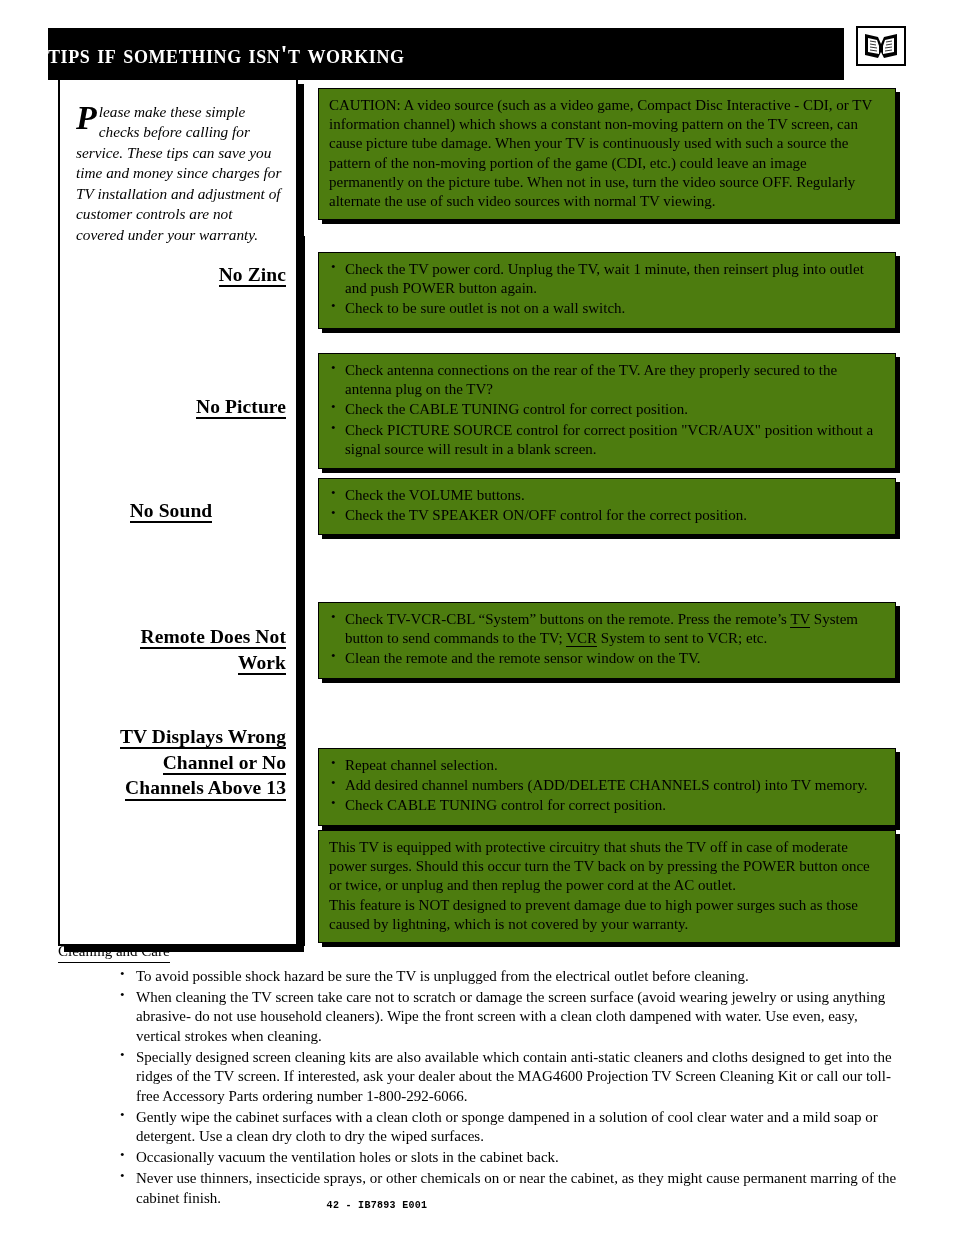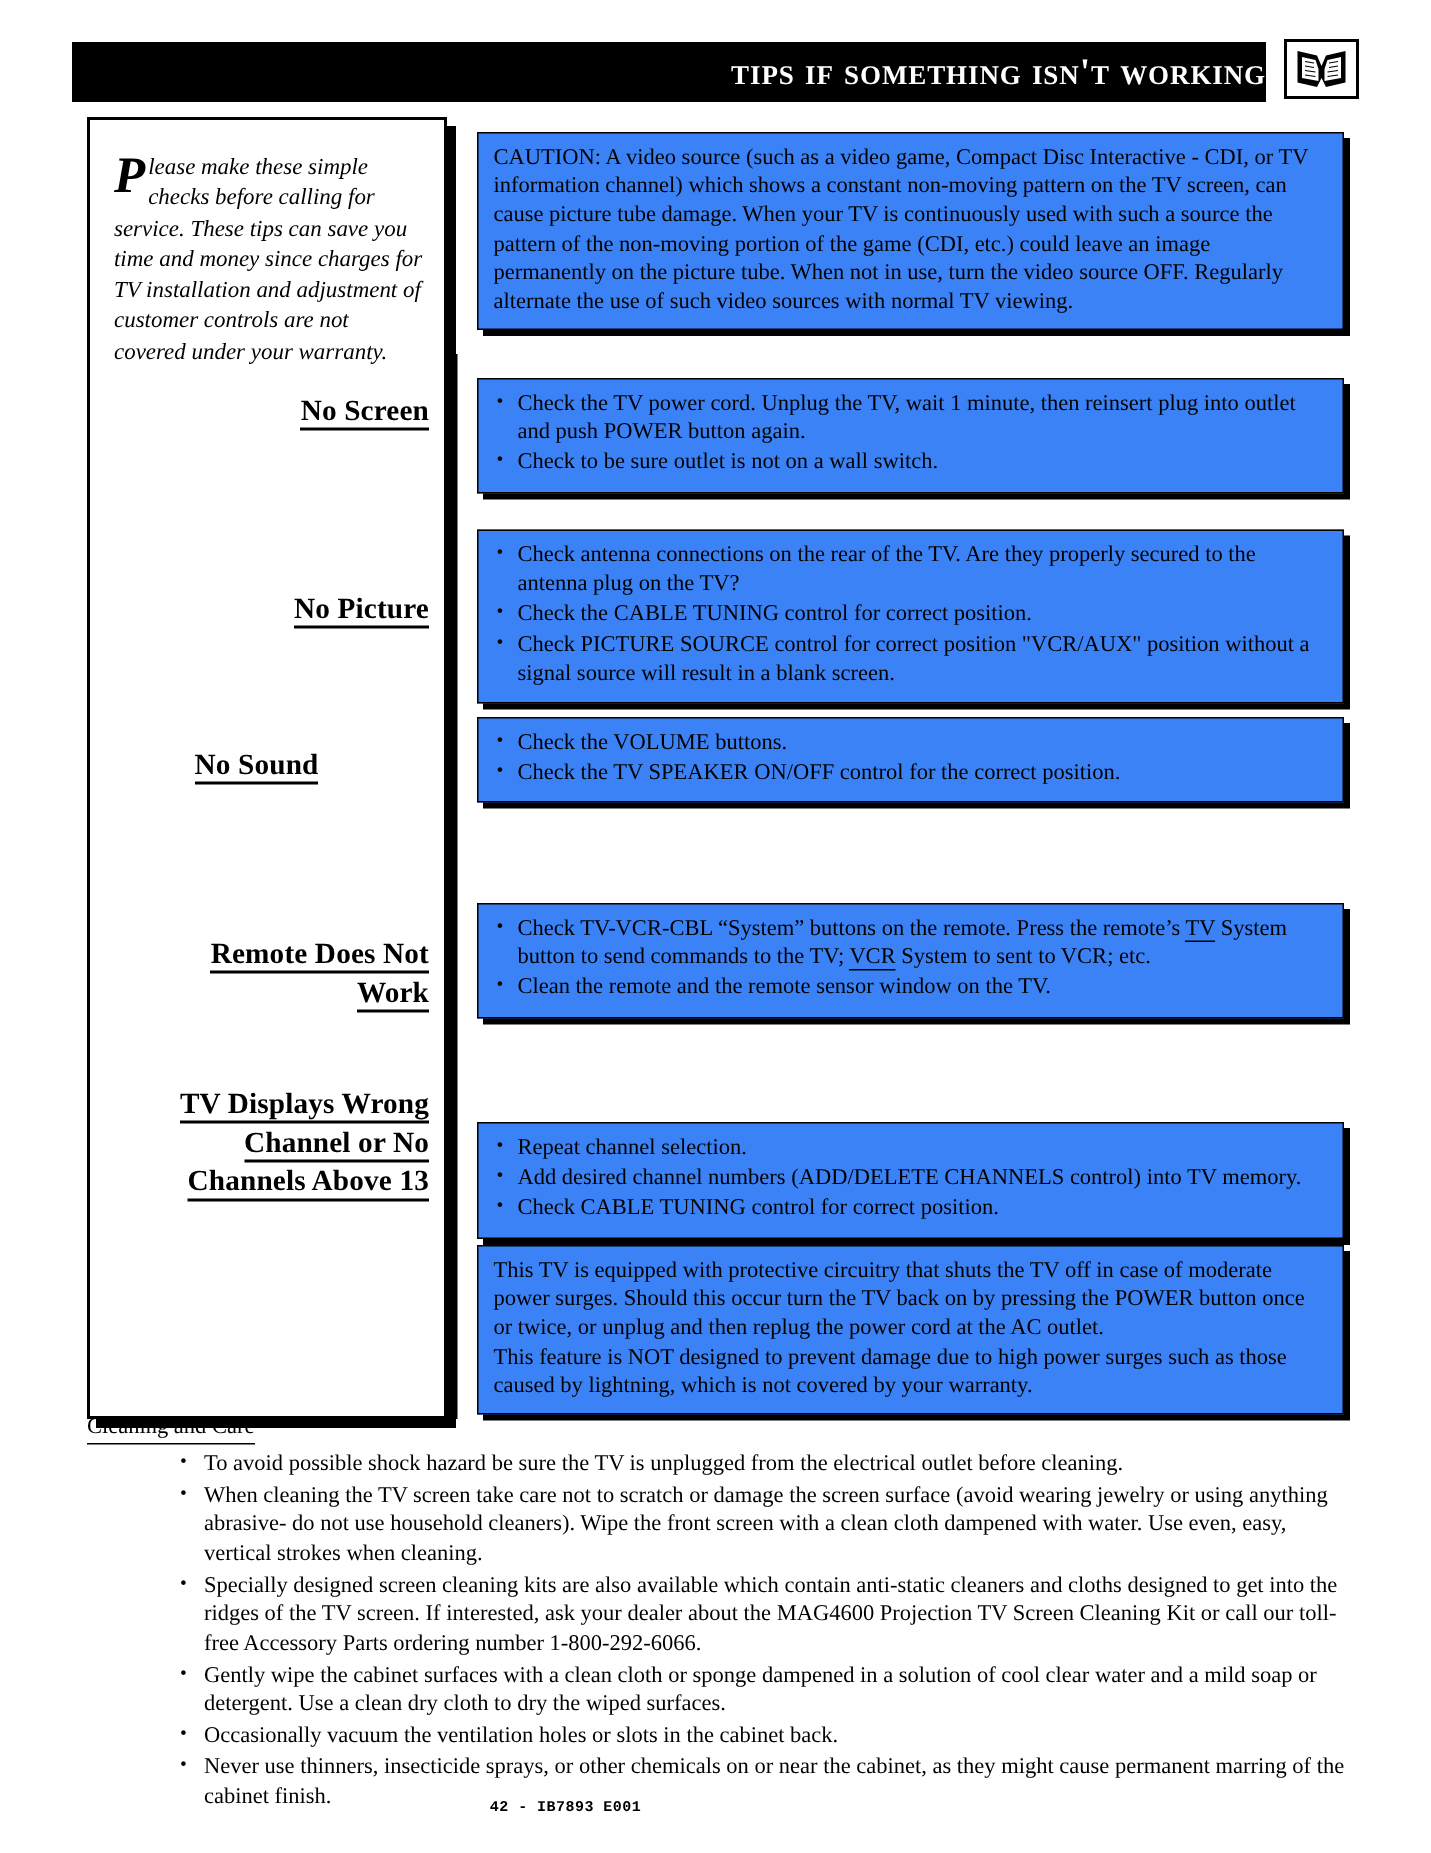--- a/index.html
+++ b/index.html
@@ -22,26 +22,26 @@
     left: 48px;
     top: 28px;
     width: 858px;
     height: 36px;
   }
   .banner {
     position: absolute;
     left: 0;
     top: 0;
     width: 796px;
-    height: 40px;
+    height: 52px;
     background: #000000;
     color: #ffffff;
     display: flex;
     align-items: center;
-    justify-content: flex-end;
+    justify-content: flex-start;
   }
   .banner-title {
     font-family: "Liberation Serif", "DejaVu Serif", serif;
     font-weight: bold;
     font-size: 25px;
     letter-spacing: 0.6px;
     font-variant: small-caps;
     text-transform: lowercase;
     line-height: 1;
     white-space: nowrap;
@@ -116,21 +116,21 @@
   .h-sound   { top: 498px; text-align: center; }
   .h-remote  { top: 624px; }
   .h-channel { top: 724px; }
 
   
   .box {
     position: absolute;
     left: 318px;
     border: 1.6px solid #000;
     box-sizing: border-box;
-    background: #3b82f6;
+    background: #4d7c0f;
     box-shadow: 4px 4px 0 0 #000;
     padding: 7px 10px 8px 10px;
     font-size: 15px;
     line-height: 1.28;
   }
 
   .box p {
     margin: 0;
     text-align: left;
   }
@@ -230,21 +230,21 @@
 
 <div class="left-panel">
   <div class="intro">
     <span class="dropcap">P</span><span>lease make these simple checks before calling for service.  These tips can save you time and money since charges for TV installation and adjustment of customer controls are not covered under your warranty.</span>
   </div>
 </div>
 
 <div class="divider-bar"></div>
 
 <div class="heading h-power">
-  <u>No Screen</u>
+  <u>No Zinc</u>
 </div>
 <div class="heading h-picture">
   <u>No Picture</u>
 </div>
 <div class="heading h-sound">
   <u>No Sound</u>
 </div>
 <div class="heading h-remote">
   <u>Remote Does Not</u><br>
   <u>Work</u>

